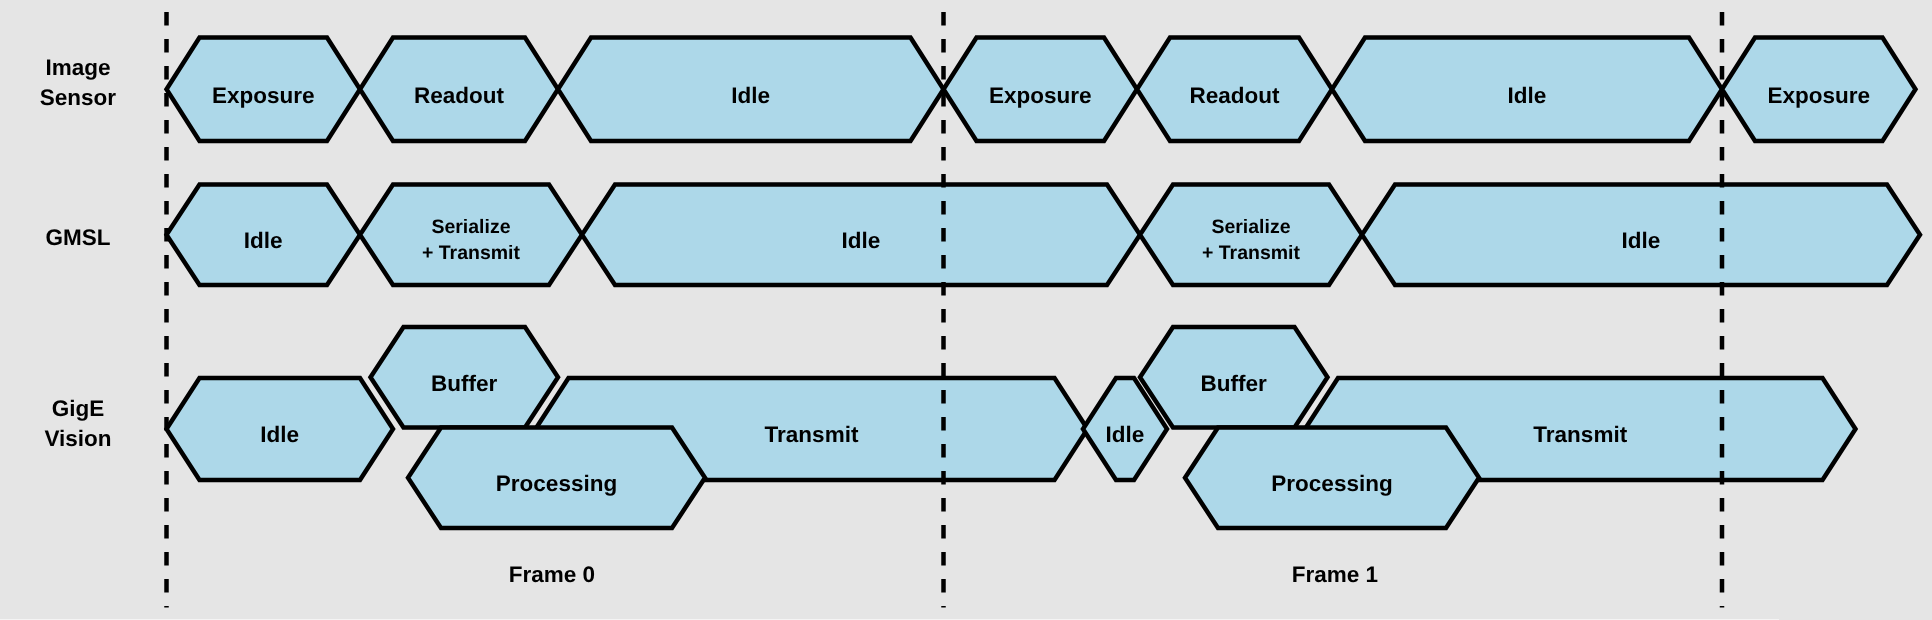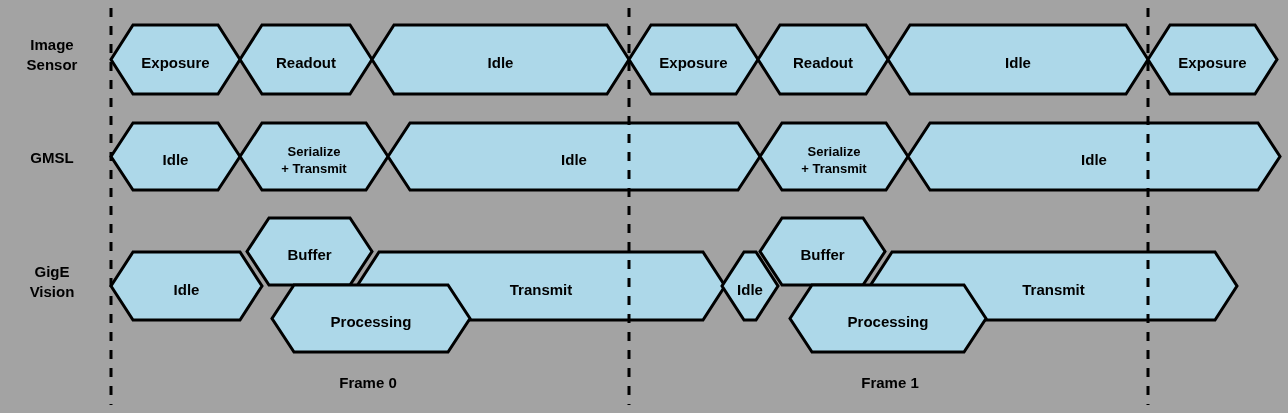--- a/index.html
+++ b/index.html
@@ -10,21 +10,21 @@
   body {
     width: 1288px;
     height: 413px;
     font-family: "Liberation Sans", sans-serif;
     overflow: hidden;
   }
   #diagram-root {
     position: relative;
     width: 1288px;
     height: 413px;
-    background: #a3a3a3;
+    background: #e5e5e5;
   }
   svg#timing-svg {
     display: block;
     width: 1288px;
     height: 413px;
   }
   .hex-shape {
     fill: #ADD8E9;
     stroke: #000000;
     stroke-width: 3;

